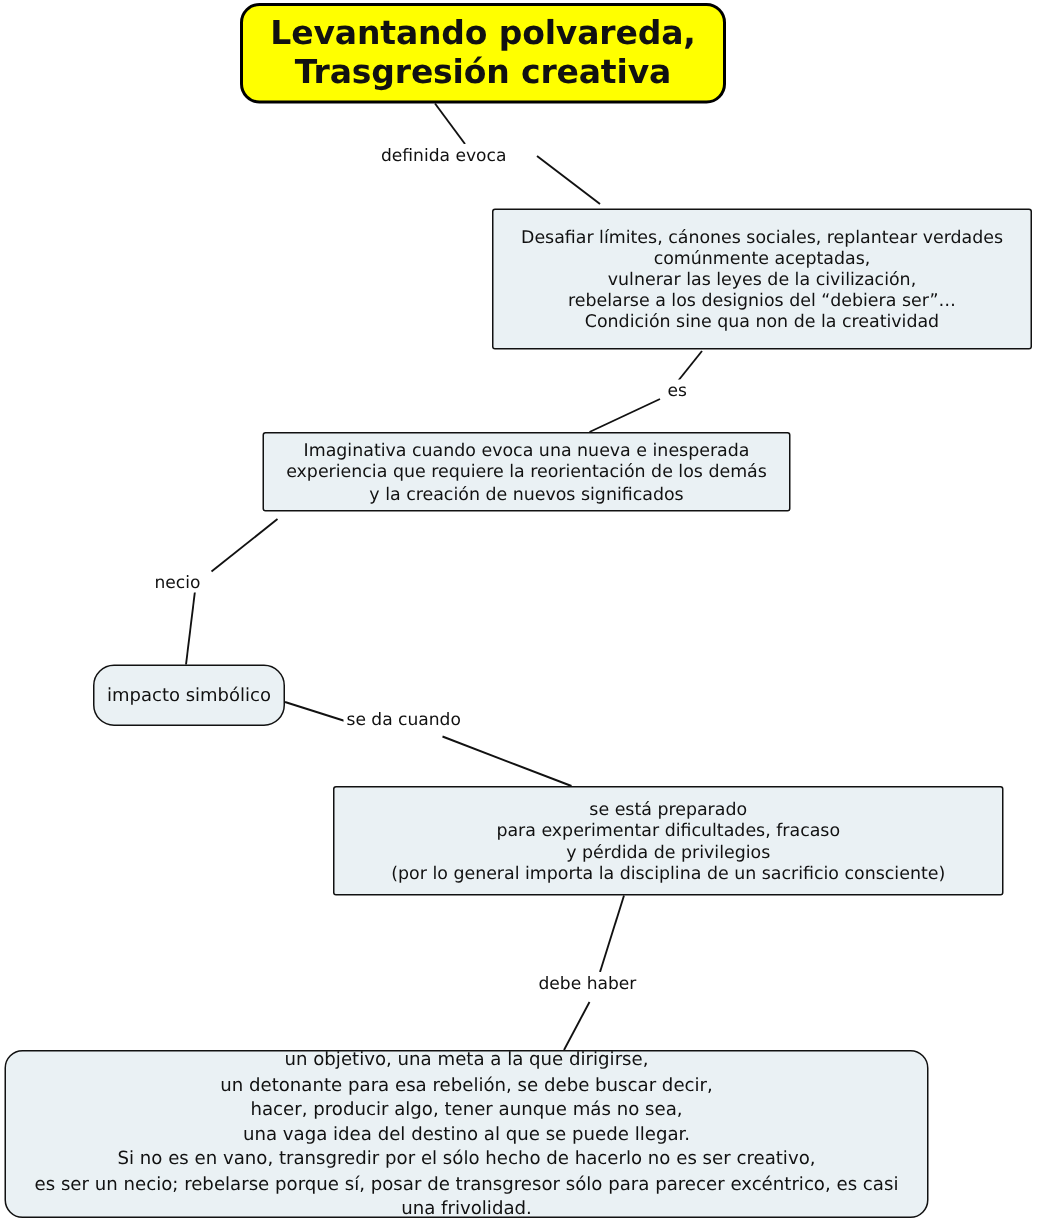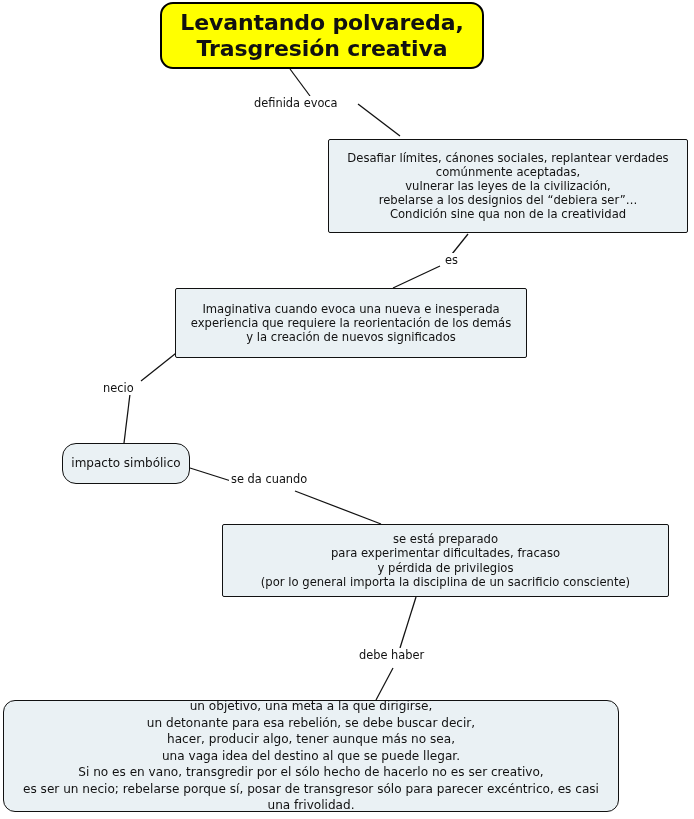--- a/index.html
+++ b/index.html
@@ -98,21 +98,21 @@
 <div class="link-label" style="left:252px; top:96px;">definida evoca</div>
 
 <div class="node-box" style="left:328px; top:139px; width:360px; height:94px;">Desafiar límites, cánones sociales, replantear verdades
 comúnmente aceptadas,
 vulnerar las leyes de la civilización,
 rebelarse a los designios del “debiera ser”…
 Condición sine qua non de la creatividad</div>
 
 <div class="link-label" style="left:443px; top:253px;">es</div>
 
-<div class="node-box" style="left:175px; top:288px; width:352px; height:70px;">Imaginativa cuando evoca una nueva e inesperada
+<div class="node-box" style="left:175px; top:288px; width:352px; height:53px;">Imaginativa cuando evoca una nueva e inesperada
 experiencia que requiere la reorientación de los demás
 y la creación de nuevos significados</div>
 
 <div class="link-label" style="left:101px; top:381px;">necio</div>
 
 <div class="node-box node-pill" style="left:62px; top:443px; width:128px; height:41px;">impacto simbólico</div>
 
 <div class="link-label" style="left:229px; top:472px;">se da cuando</div>
 
 <div class="node-box" style="left:222px; top:524px; width:447px; height:73px;">se está preparado

